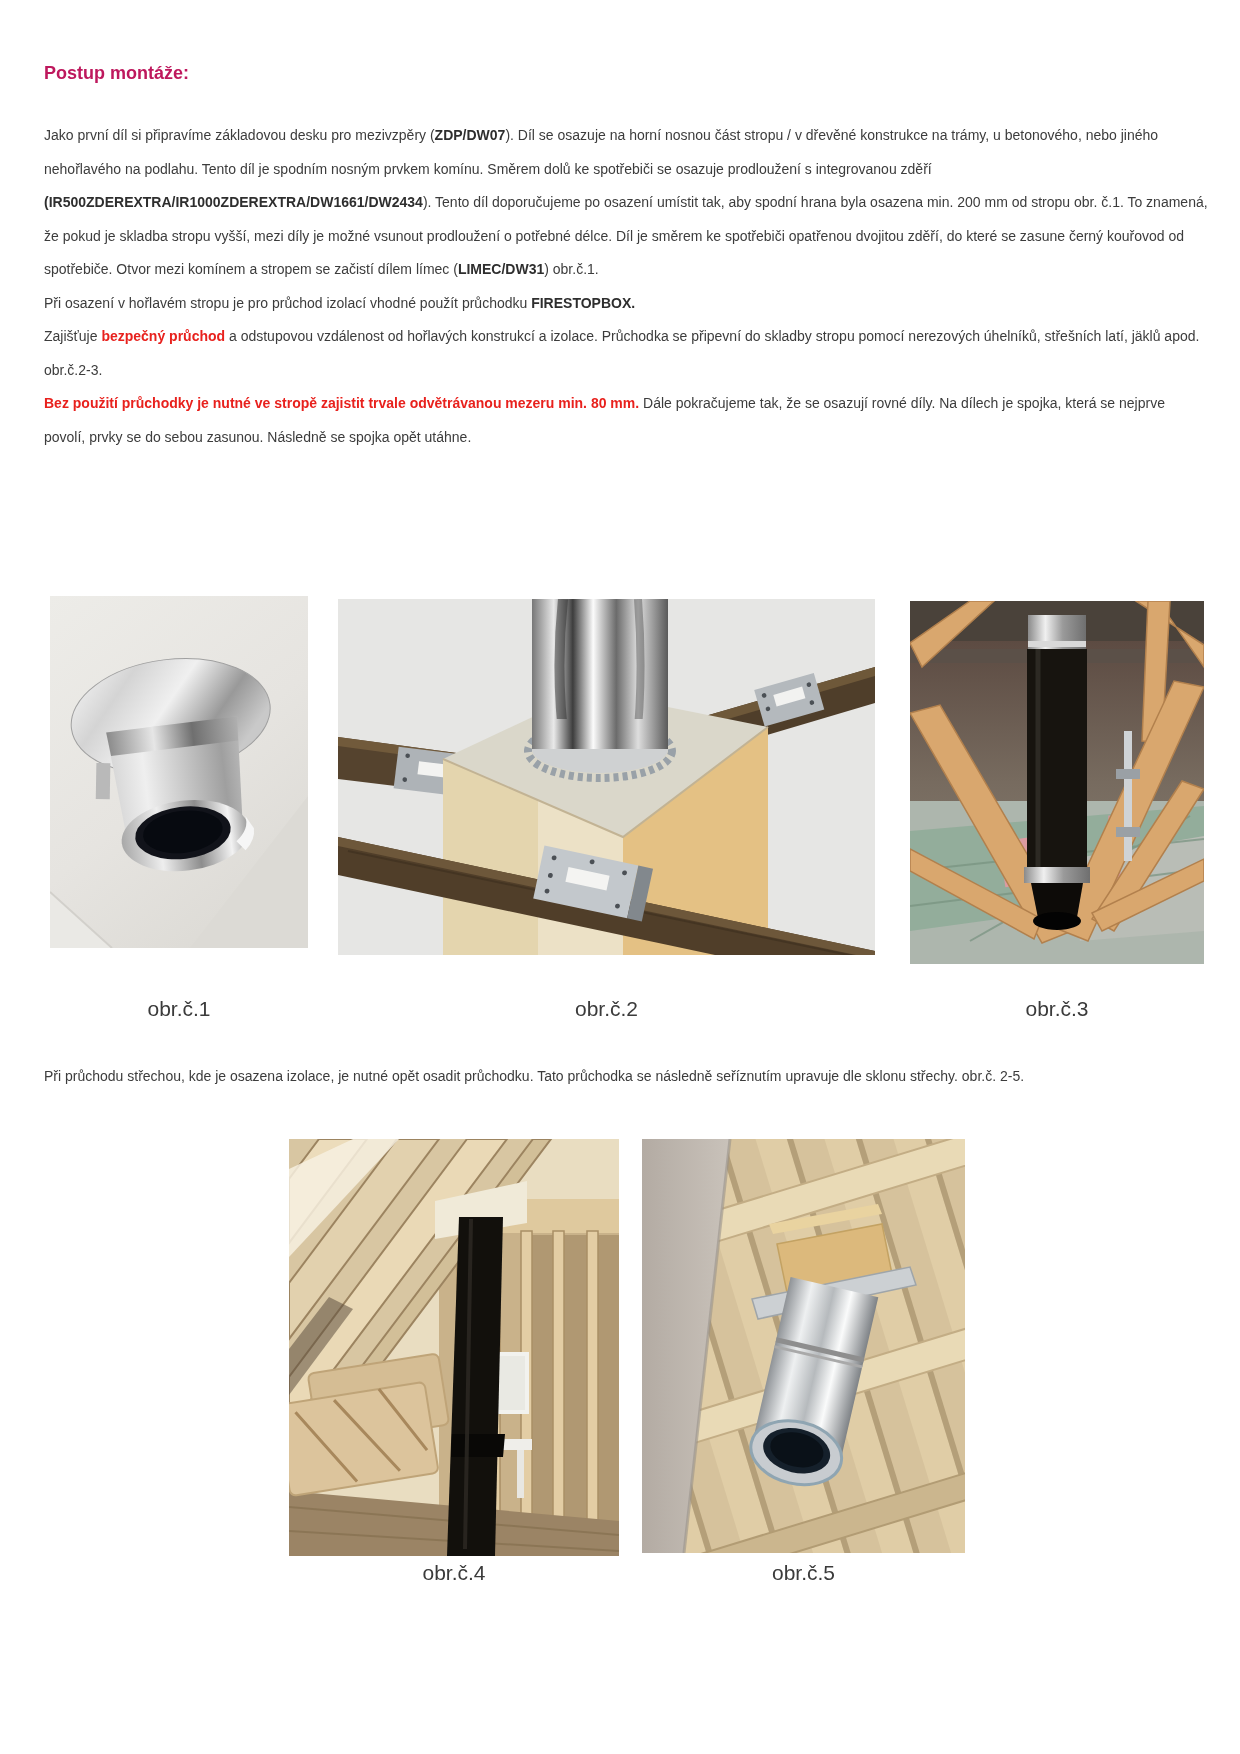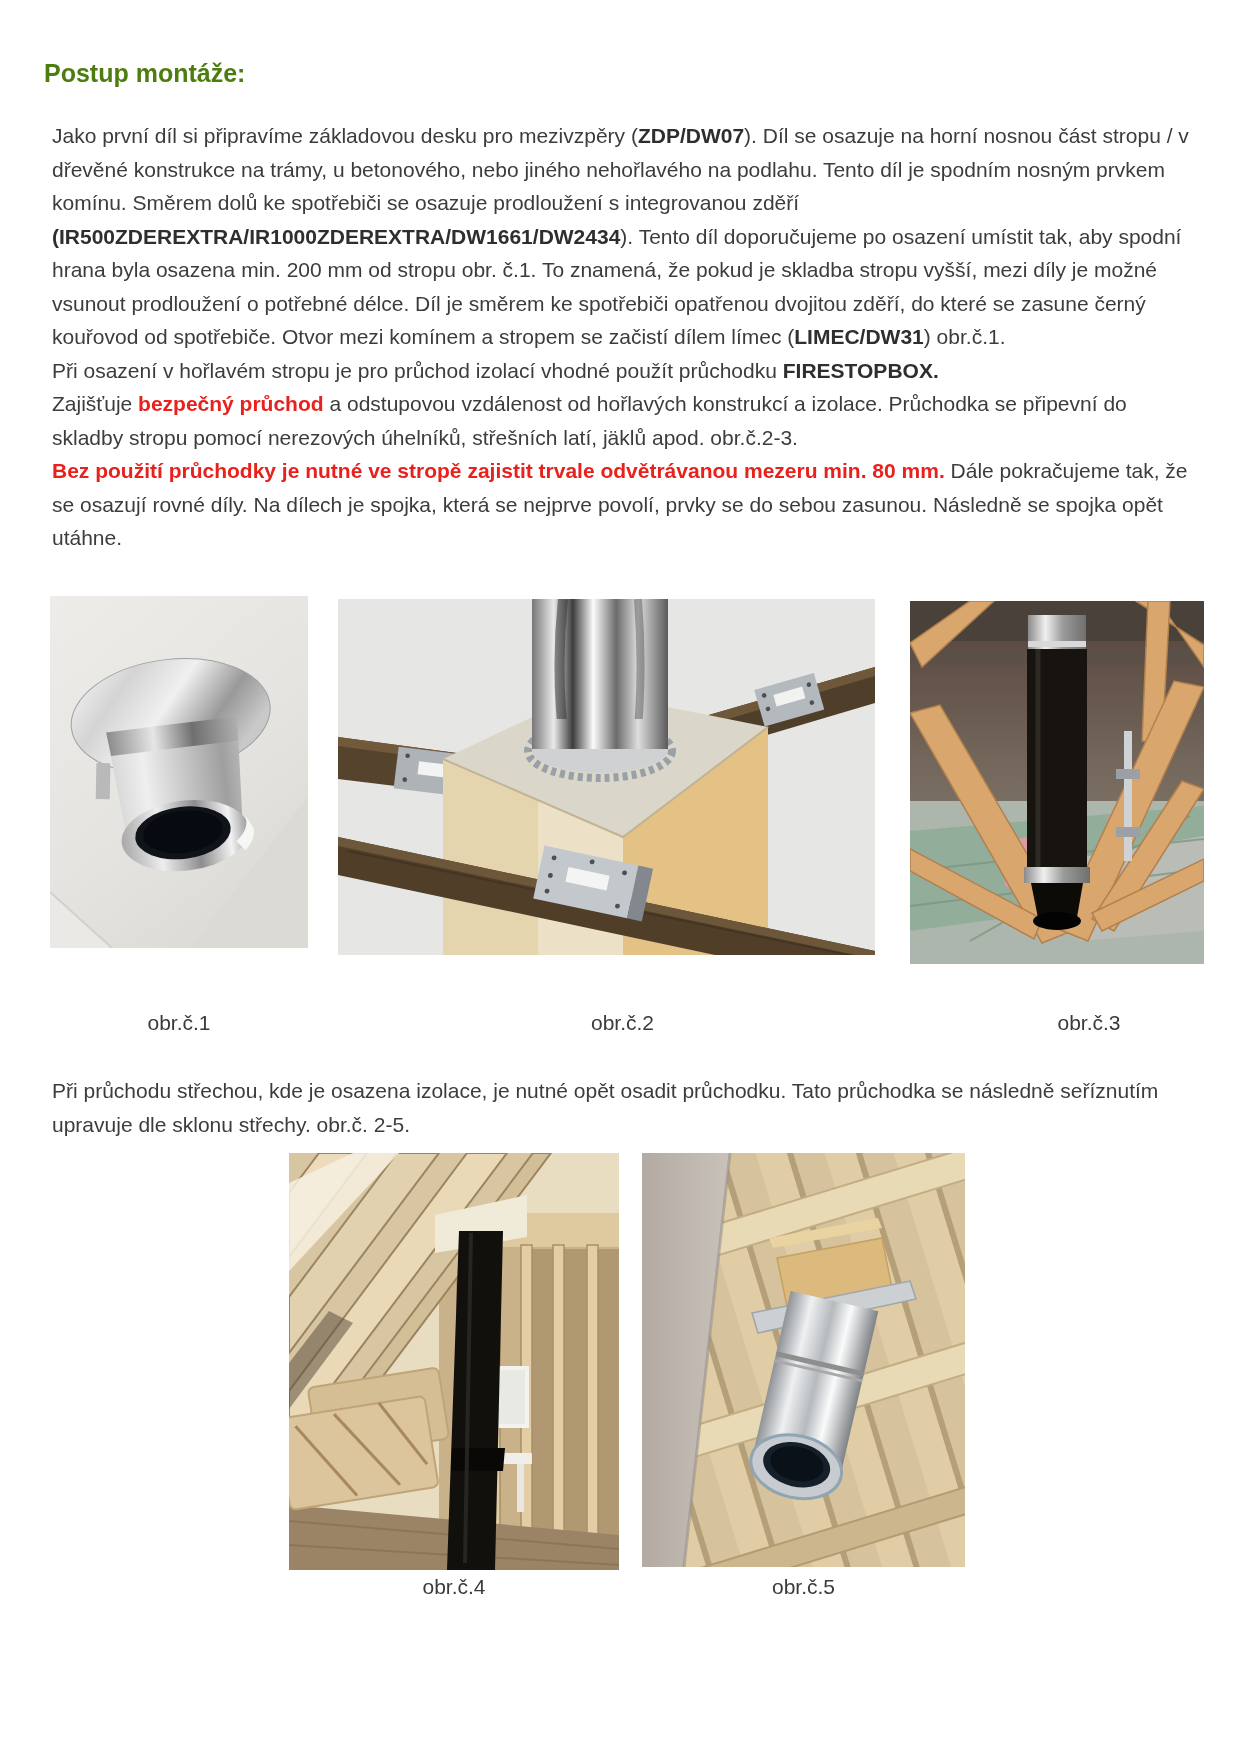--- a/index.html
+++ b/index.html
@@ -7,44 +7,44 @@
     position:relative;
     width:1240px;height:1754px;
     background:#ffffff;
     overflow:hidden;
     font-family:"Liberation Sans","DejaVu Sans",sans-serif;
     color:#3a3a3a;
   }
   .content{padding:58px 30px 0 44px;}
   .doc-title{
     margin:0 0 31px 0;
-    font-size:25px;line-height:30px;font-weight:700;color:#4d7c0f;
+    font-size:18px;line-height:30px;font-weight:700;color:#be185d;
   }
   .body-text{
-    margin:8px;
-    font-size:21px;line-height:33.5px;color:#3c3c3c;
+    margin:0;
+    font-size:14px;line-height:33.5px;color:#3c3c3c;
   }
   .body-text b{font-weight:700;color:#2e2e2e;}
   .red{color:#e8211d;}
   b.red{color:#e8211d;text-align:center;}
   .p1{min-height:469px;}
   .p2{min-height:67px;margin-top:38px;}
 
   .fig-row{display:flex;align-items:flex-start;}
   .row1{margin-top:8px;margin-left:6px;}
   .row2{margin-top:12px;margin-left:245px;}
   .figure{flex:0 0 auto;background:#e7e6e3;overflow:hidden;}
   .fig1{width:258px;height:352px;}
   .fig2{width:537px;height:356px;margin-left:30px;margin-top:3px;}
   .fig3{width:294px;height:363px;margin-left:35px;margin-top:5px;}
   .fig4{width:330px;height:417px;}
   .fig5{width:323px;height:414px;margin-left:23px;}
   .figure svg{display:block;width:100%;height:100%;}
 
-  .caption-row{display:flex;margin-left:6px;margin-top:46px;gap:16px;}
+  .caption-row{display:flex;margin-left:6px;margin-top:32px;}
   .caption-row2{display:flex;margin-left:245px;margin-top:4px;}
   .caption{
     flex:0 0 auto;text-align:center;
     font-size:21px;line-height:26px;color:#3b3b3b;
   }
   .cap1{width:258px;}
   .cap2{width:537px;margin-left:30px;}
   .cap3{width:294px;margin-left:35px;}
   .cap4{width:330px;}
   .cap5{width:323px;margin-left:23px;text-align:center;}

